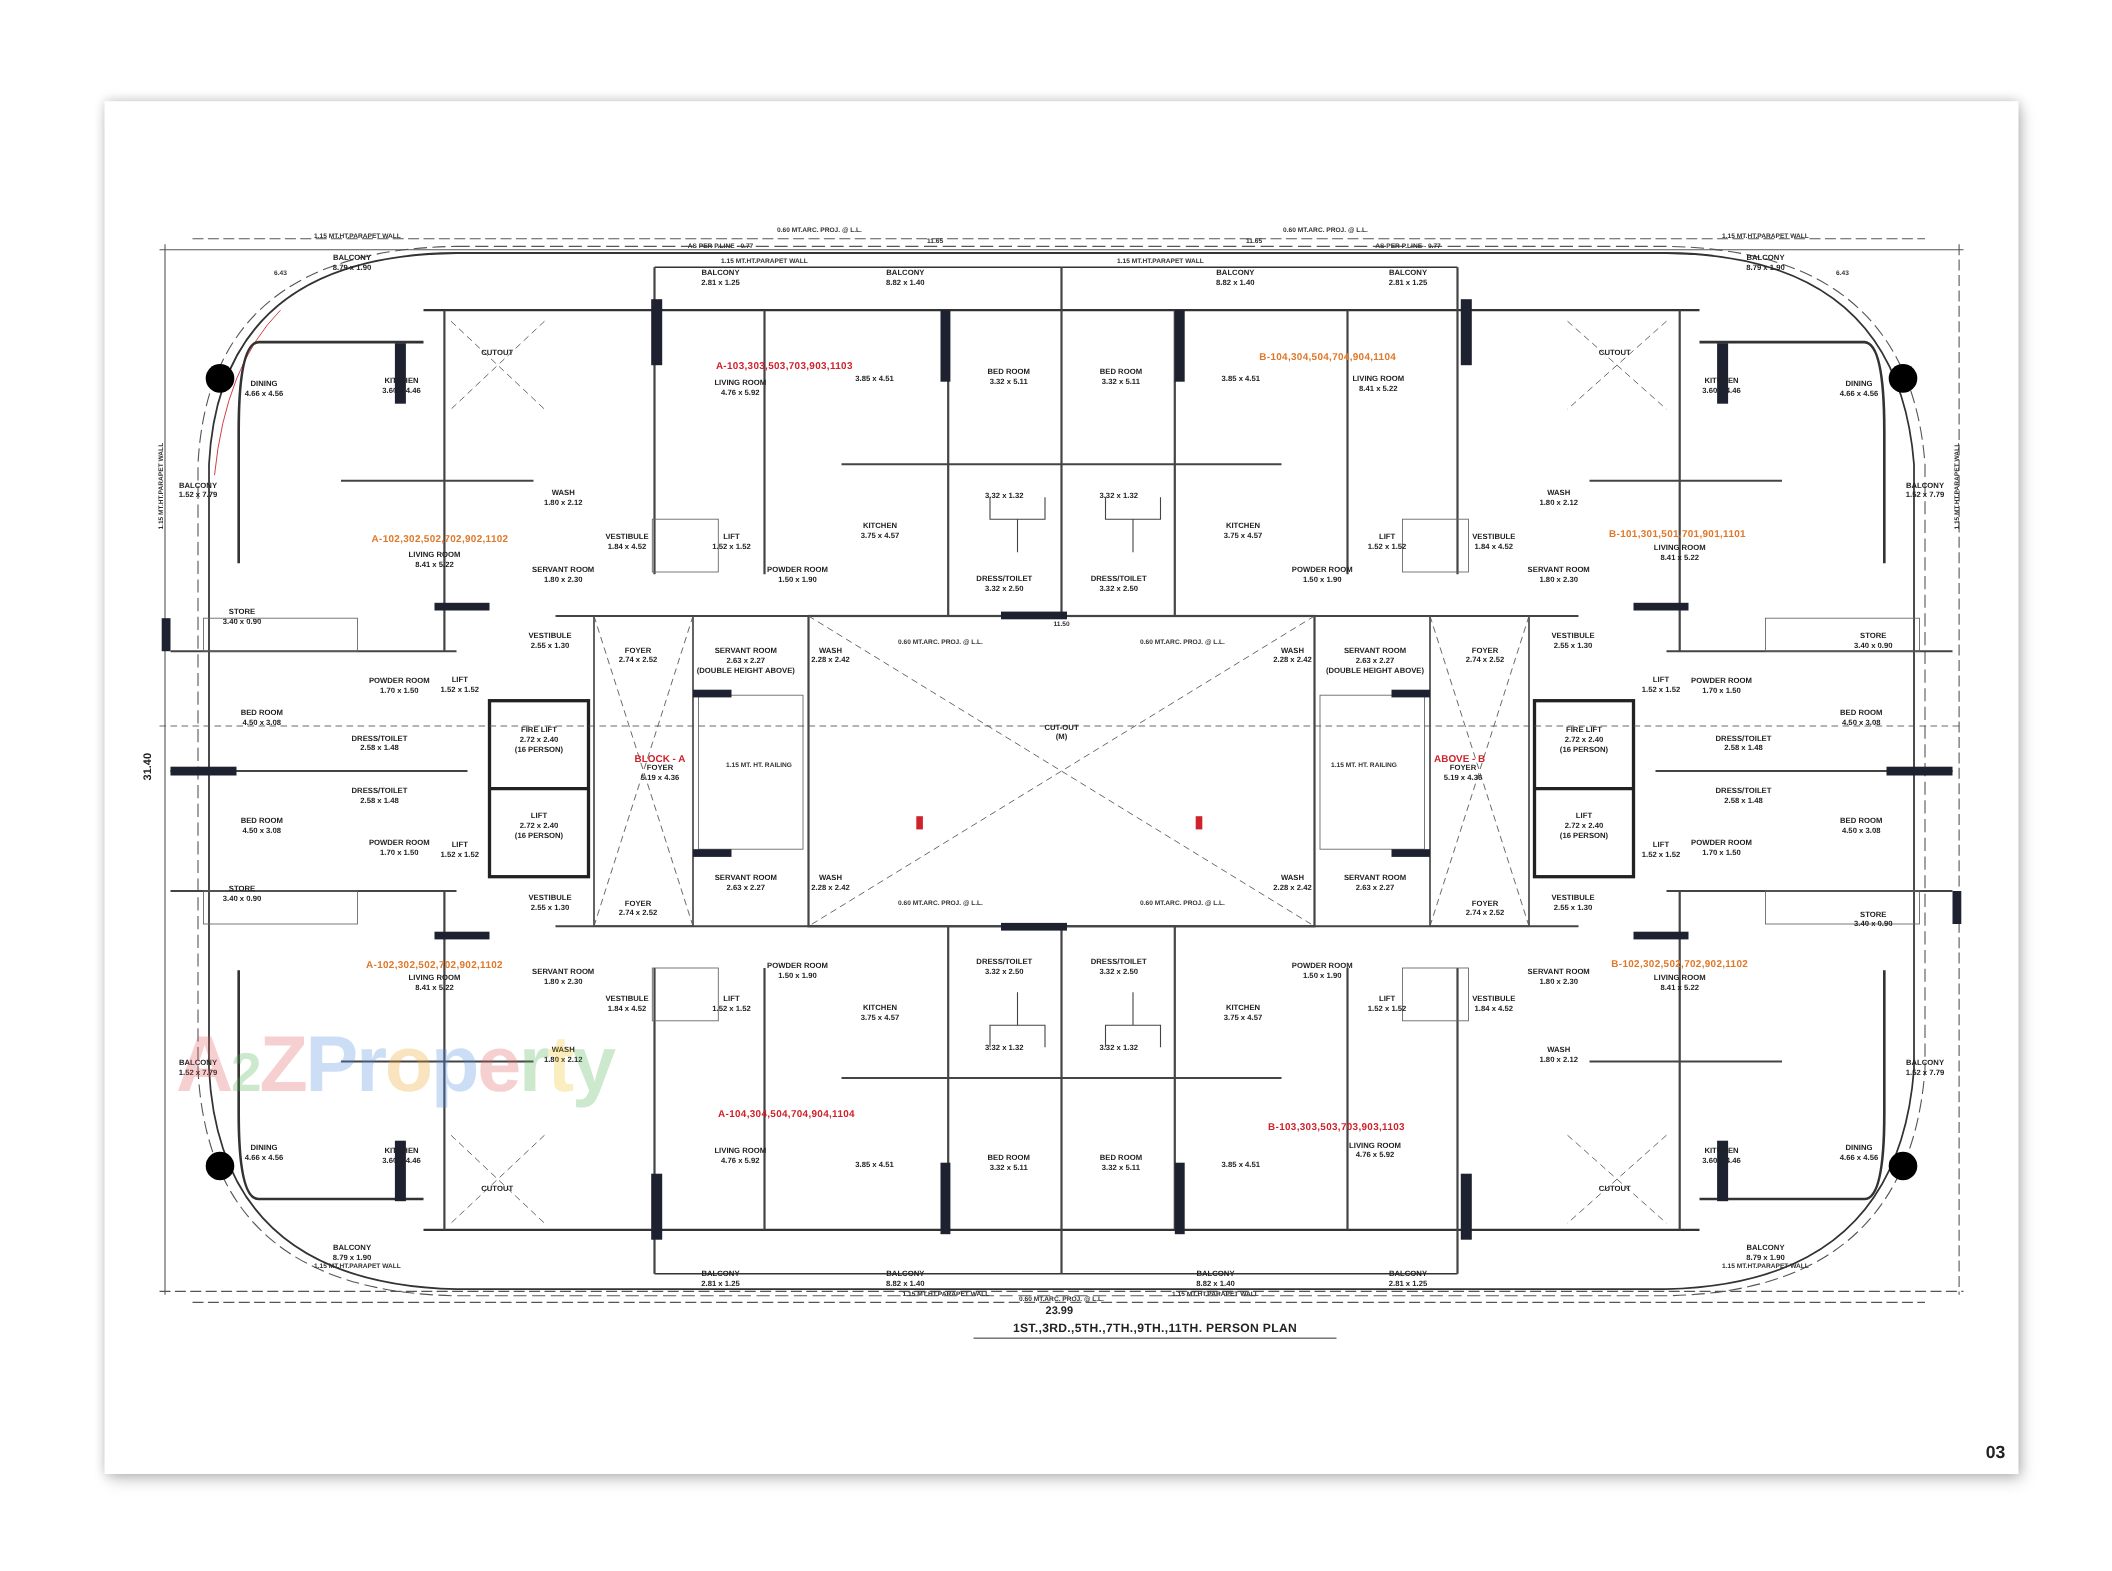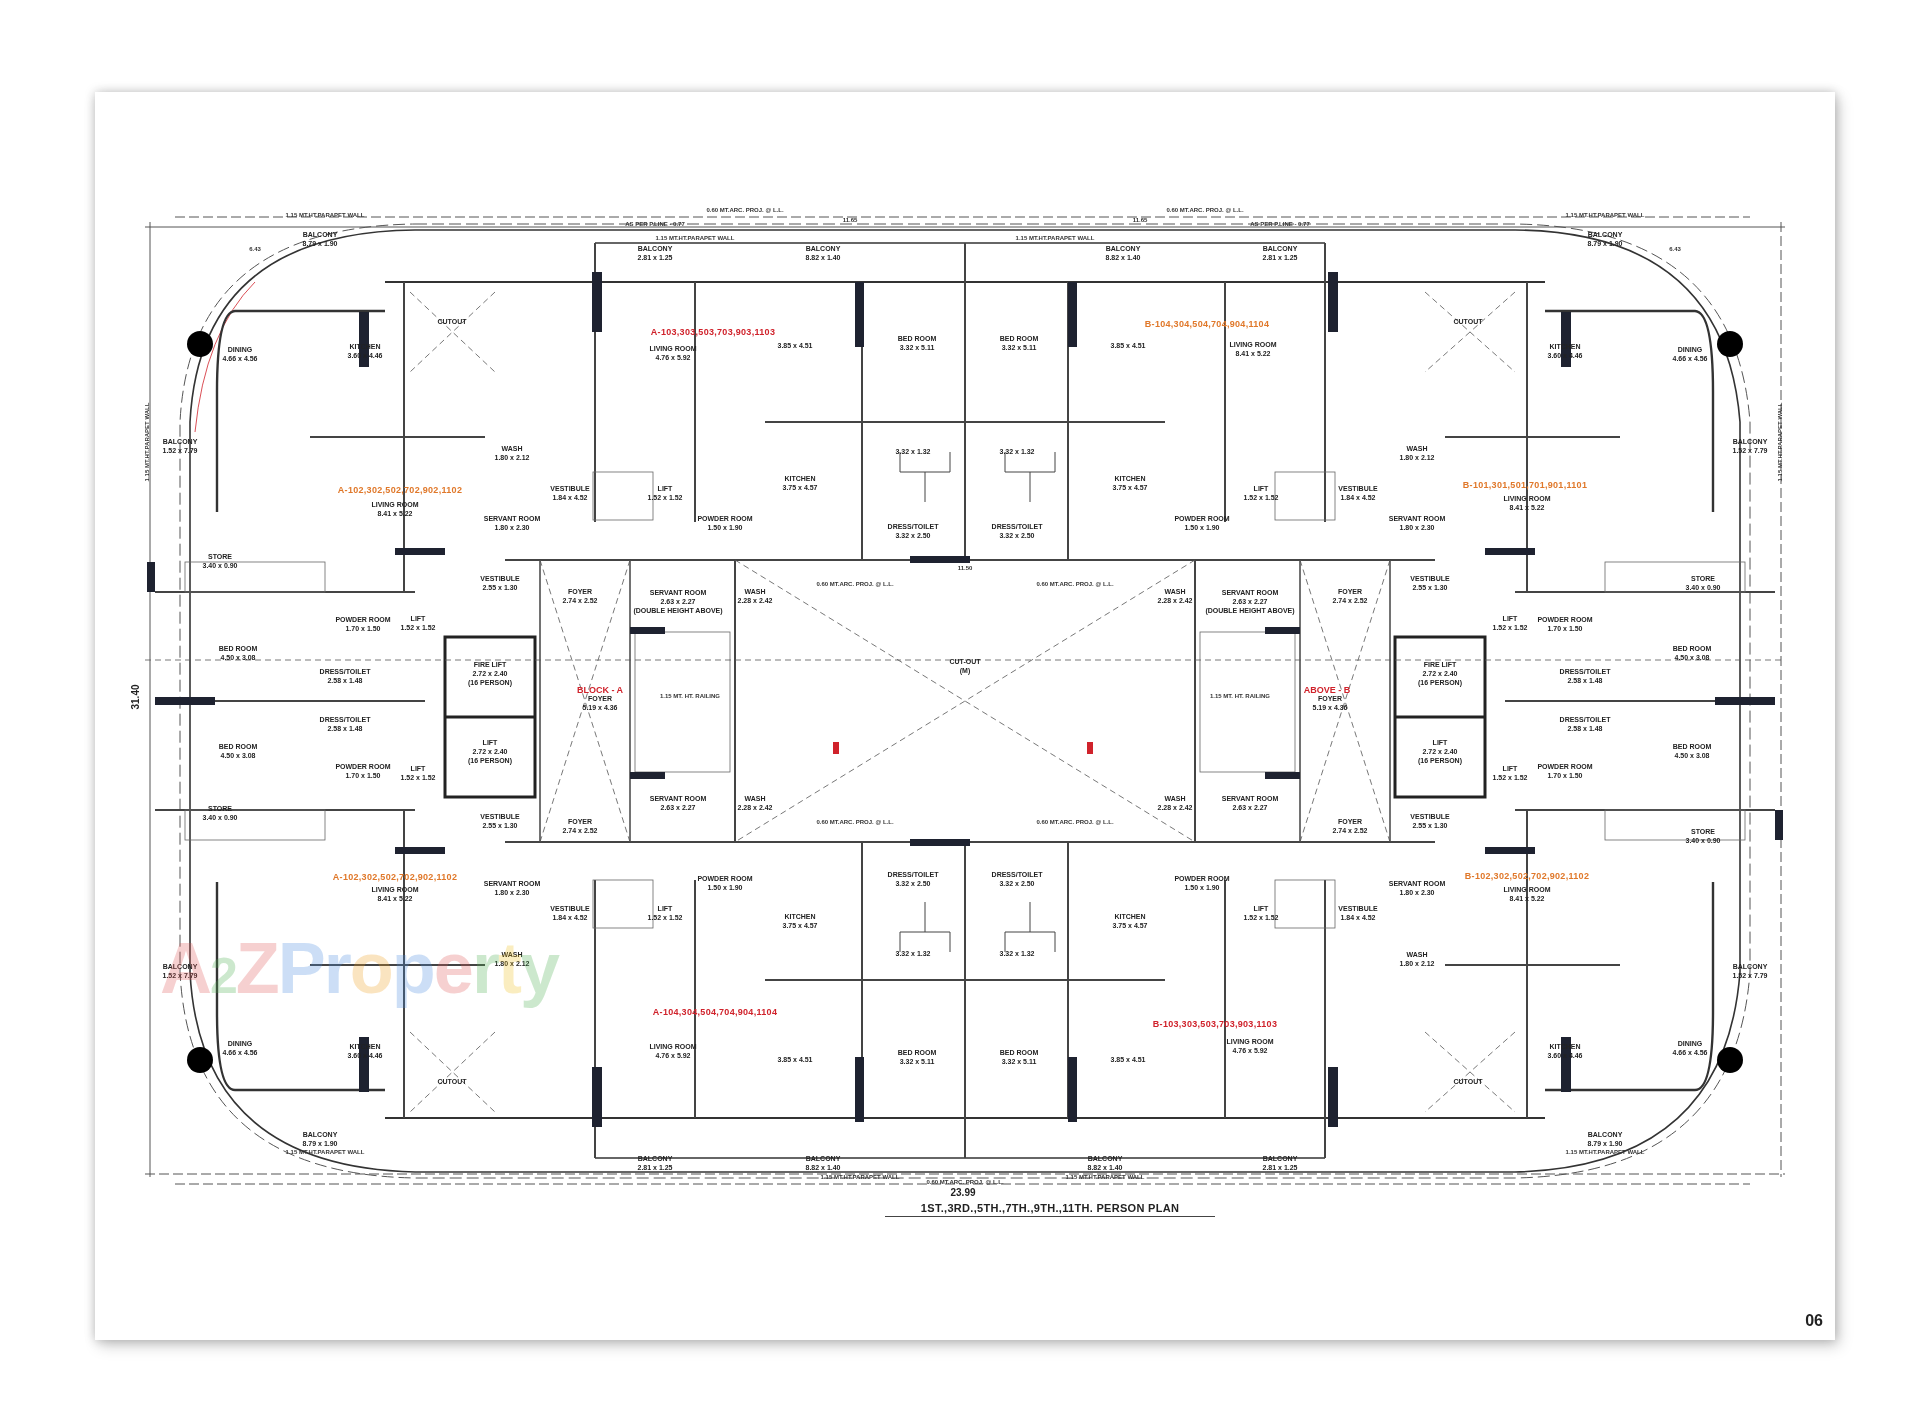--- a/index.html
+++ b/index.html
@@ -365,14 +365,14 @@
   <div class="note v" style="left:1685px;top:350px">1.15 MT.HT.PARAPET WALL</div>
 
   <div class="overall" style="left:868px;top:1100px">23.99</div>
   <div class="overall v" style="left:40px;top:605px">31.40</div>
 
   <div class="wm1">
     <span style="color:#e05a5a">A</span><span style="color:#4caf50;font-size:50px">2</span><span style="color:#e05a5a">Z</span><span style="color:#4a8de0">P</span><span style="color:#4a8de0">r</span><span style="color:#f0a020">o</span><span style="color:#4a8de0">p</span><span style="color:#e05a5a">e</span><span style="color:#4caf50">r</span><span style="color:#f0c020">t</span><span style="color:#4caf50">y</span>
   </div>
 
   <div class="title">1ST.,3RD.,5TH.,7TH.,9TH.,11TH. PERSON PLAN</div>
-  <div class="pageno">06</div>
+  <div class="pageno">03</div>
 </div>
 
 </body></html>

